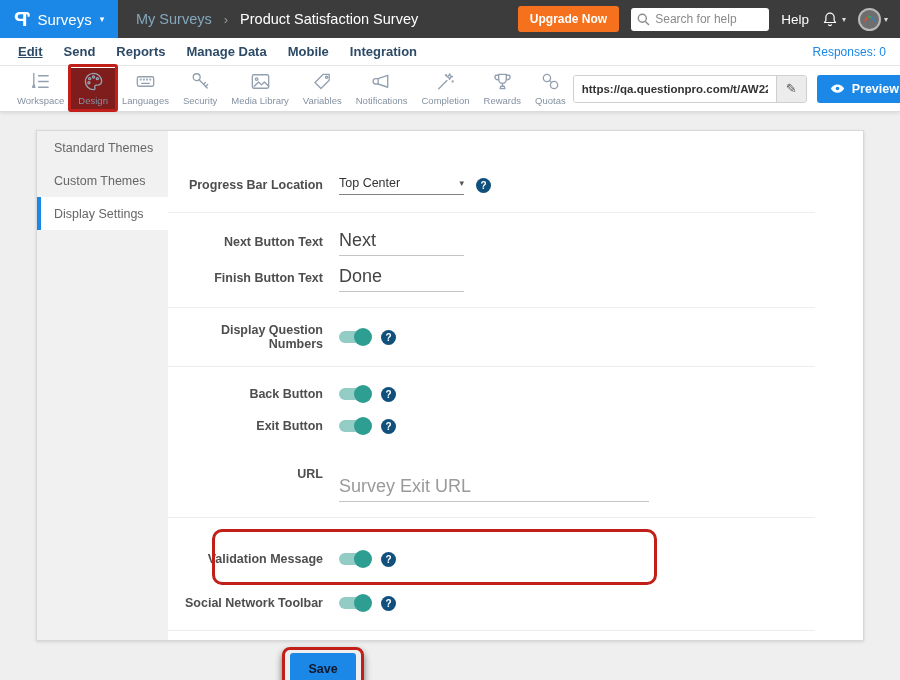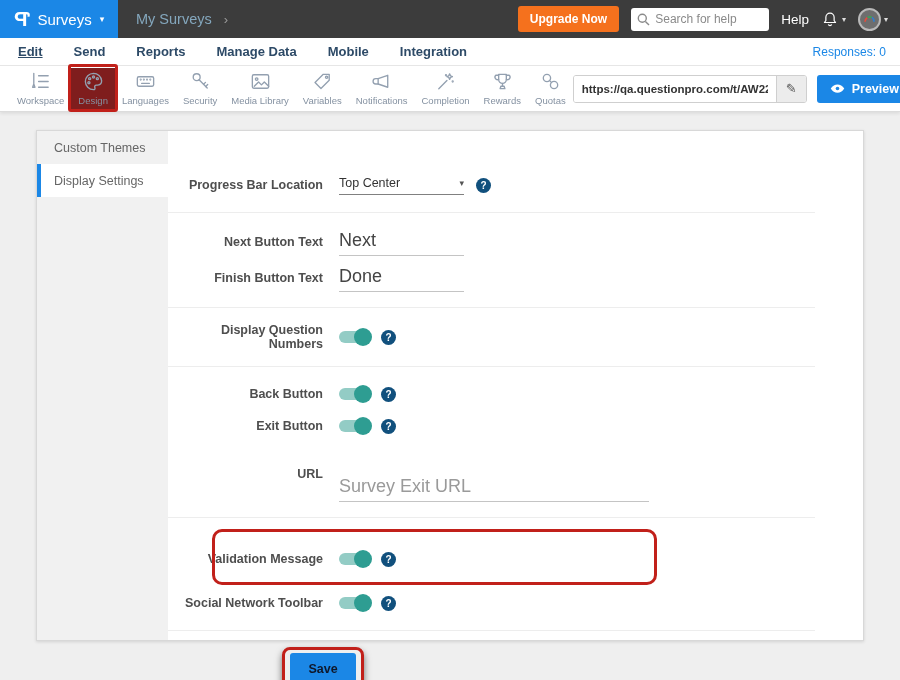--- a/index.html
+++ b/index.html
@@ -22,21 +22,21 @@
   .search-wrap svg { position:absolute; left:6px; top:5px; }
   .search-input { width:138px; height:23px; border:none; border-radius:3px; font-size:12px; padding:0 6px 0 24px; font-family:inherit; color:#444; background:#fff; }
   .search-input::placeholder { color:#8a8a8a; }
   .help-link { color:#fff; font-size:13.5px; cursor:pointer; }
   .icon-caret-group { display:flex; align-items:center; gap:3px; cursor:pointer; }
   .caret-sm { font-size:8px; color:#ddd; }
   .avatar { width:23px; height:23px; border-radius:50%; background:#6e6e6e; border:2px solid #b9b9b9; display:flex; align-items:center; justify-content:center; }
 
   
   .menubar { position:absolute; top:38px; left:0; width:900px; height:28px; background:#fff; border-bottom:1px solid #e6e6e6; display:flex; align-items:center; padding:0 14px 0 18px; }
-  .menu-items { display:flex; gap:31px; }
+  .menu-items { display:flex; gap:21px; }
   .menu-item { font-size:13px; font-weight:bold; color:#2d4a67; cursor:pointer; }
   .menu-item.active { text-decoration:underline; }
   .responses { margin-left:auto; font-size:12px; color:#1b87e6; }
 
   
   .toolbar { position:absolute; top:66px; left:0; width:900px; height:46px; background:#fff; border-bottom:1px solid #dcdcdc; box-shadow:0 2px 3px rgba(0,0,0,0.07); display:flex; align-items:center; padding:0 12px 0 10px; }
   .tool-items { display:flex; align-items:stretch; }
   .tool-item { position:relative; display:flex; flex-direction:column; align-items:center; justify-content:center; padding:2px 7px 3px; cursor:pointer; }
   .tool-item .ticon { height:23px; display:flex; align-items:flex-end; }
   .tool-item .tlabel { font-size:9.5px; color:#8491a1; margin-top:2px; white-space:nowrap; }
@@ -81,20 +81,21 @@
 
 <div class="topbar">
   <div class="logo-box">
     <span class="logo-glyph">Ƥ</span>
     <span class="product-name">Surveys</span>
     <span class="caret">▾</span>
   </div>
   <div class="breadcrumb">
     <span class="crumb-parent">My Surveys</span>
     <span class="crumb-sep">›</span>
+    <span class="crumb-current">Product Satisfaction Survey</span>
   </div>
   <div class="topbar-right">
     <button class="upgrade-btn">Upgrade Now</button>
     <div class="search-wrap">
       <svg width="13" height="13" viewBox="0 0 13 13">
           <circle cx="5.3" cy="5.3" r="4" stroke="#8a8a8a" stroke-width="1.4" fill="none"></circle>
           <line x1="8.4" y1="8.4" x2="12" y2="12" stroke="#8a8a8a" stroke-width="1.4"></line>
         </svg>
       <input class="search-input" placeholder="Search for help" style="">
     </div>
@@ -253,20 +254,21 @@
           <path d="M1 6.5C3.5 2.5 6.5 1 10 1s6.5 1.5 9 5.5C16.5 10.5 13.5 12 10 12S3.5 10.5 1 6.5z" fill="#fff"></path>
           <circle cx="10" cy="6.5" r="2.4" fill="#1b87e6"></circle>
         </svg>
       <span>Preview</span>
     </button>
   </div>
 </div>
 
 <div class="panel">
   <div class="side">
+    <div class="side-item">Standard Themes</div>
     <div class="side-item">Custom Themes</div>
     <div class="side-item active">Display Settings</div>
   </div>
 
   <div class="form">
 
     <div class="frow">
       <span class="flabel">Progress Bar Location</span>
       <div class="fctrl">
         <div class="select-line">

